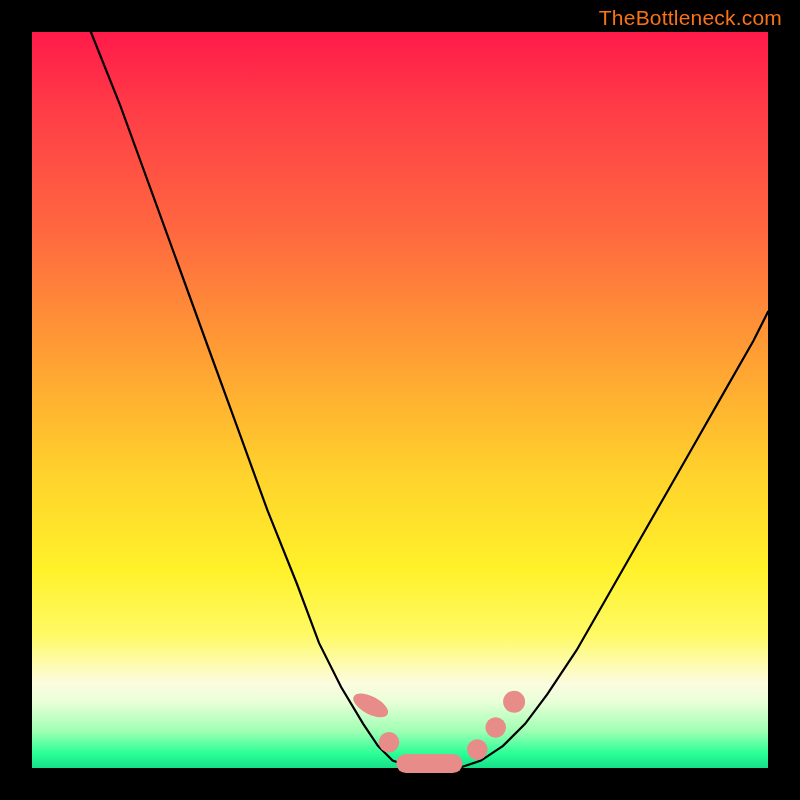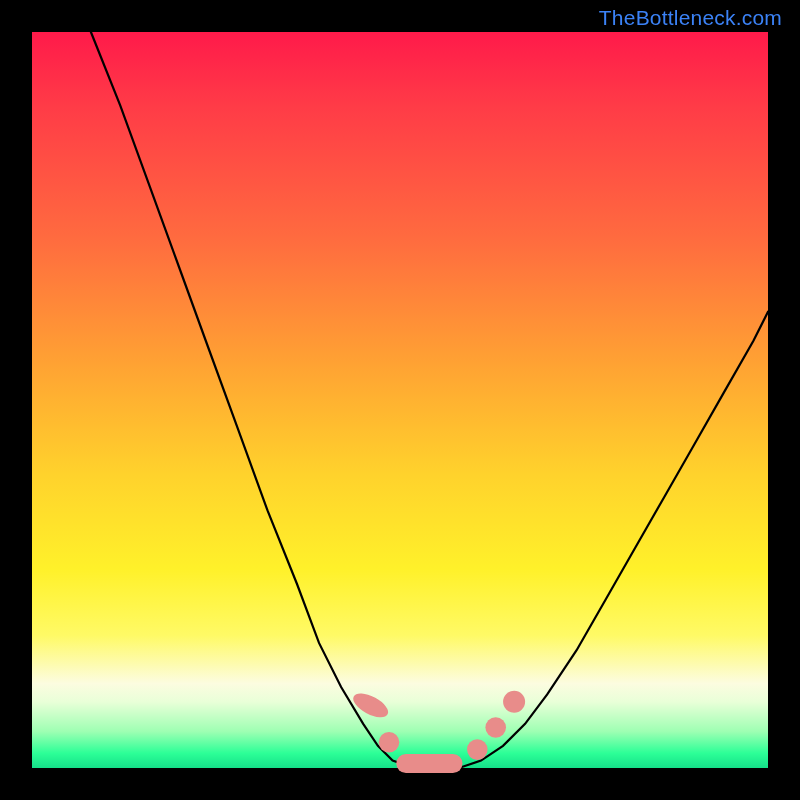--- a/index.html
+++ b/index.html
@@ -39,21 +39,21 @@
         #e9ffd8 91%,
         #9fffb3 95%,
         #2cff97 98%,
         #15e089 100%
       );
   }
   .watermark {
     position: absolute;
     top: 6px;
     right: 18px;
-    color: #3b82f6;
+    color: #f97316;
     font-size: 21px;
     letter-spacing: 0.2px;
     font-weight: 500;
     user-select: none;
   }
   svg.curve {
     position: absolute;
     top: 0;
     left: 0;
     width: 736px;

